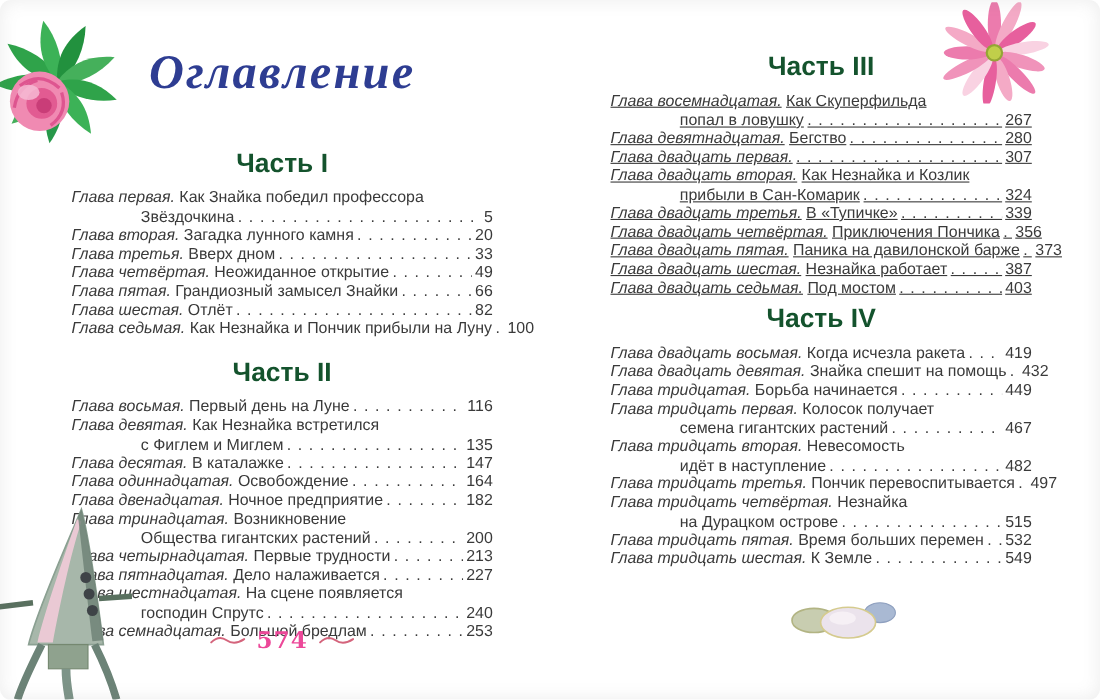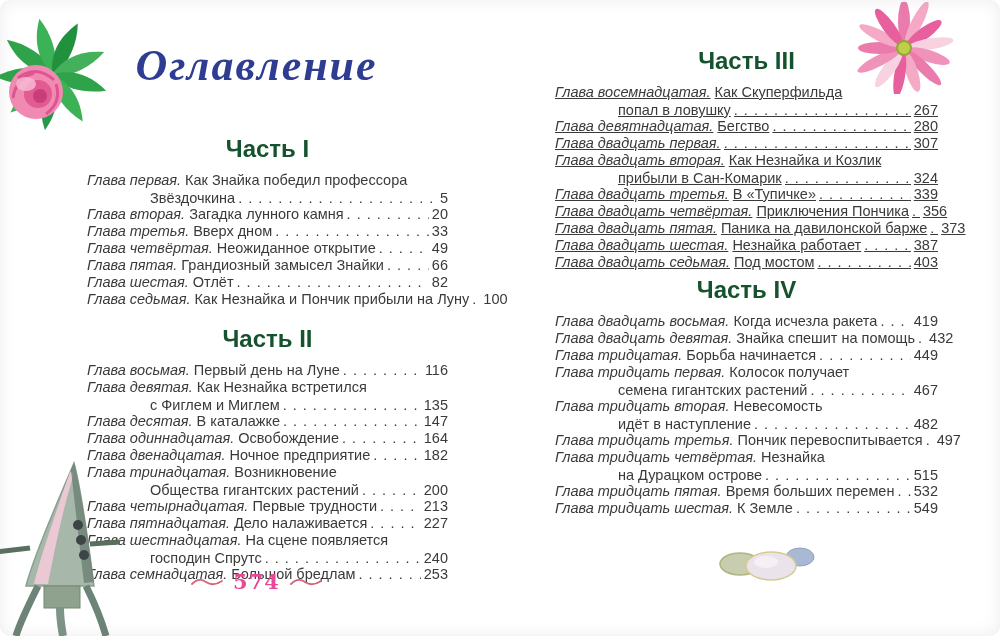--- a/index.html
+++ b/index.html
@@ -18,21 +18,21 @@
   .page-left{left:65px;}
   .page-right{left:555px;}
 
   .toc-title{
     margin:40px 0 0;text-align:center;
     font-family:"Liberation Serif",serif;font-style:italic;font-weight:700;
     font-size:44px;line-height:52px;letter-spacing:2px;
     color:#2e3d92;
   }
 
-  .page-left  .sections{padding-top:46px;margin-left:22px;}
+  .page-left  .sections{padding-top:46px;}
   .page-right .sections{padding-top:50px;}
 
   .part-heading{
     margin:0 0 12px;text-align:center;
     font-size:24px;line-height:22px;font-weight:700;color:#14532d;
   }
   .part + .part .part-heading{margin-top:20px;}
   .page-right .part + .part .part-heading{margin-top:8px;}
   .page-left  .entries{margin-top:0;}
   .page-right .part:first-child .entries{margin-top:2px;text-decoration:underline;}

